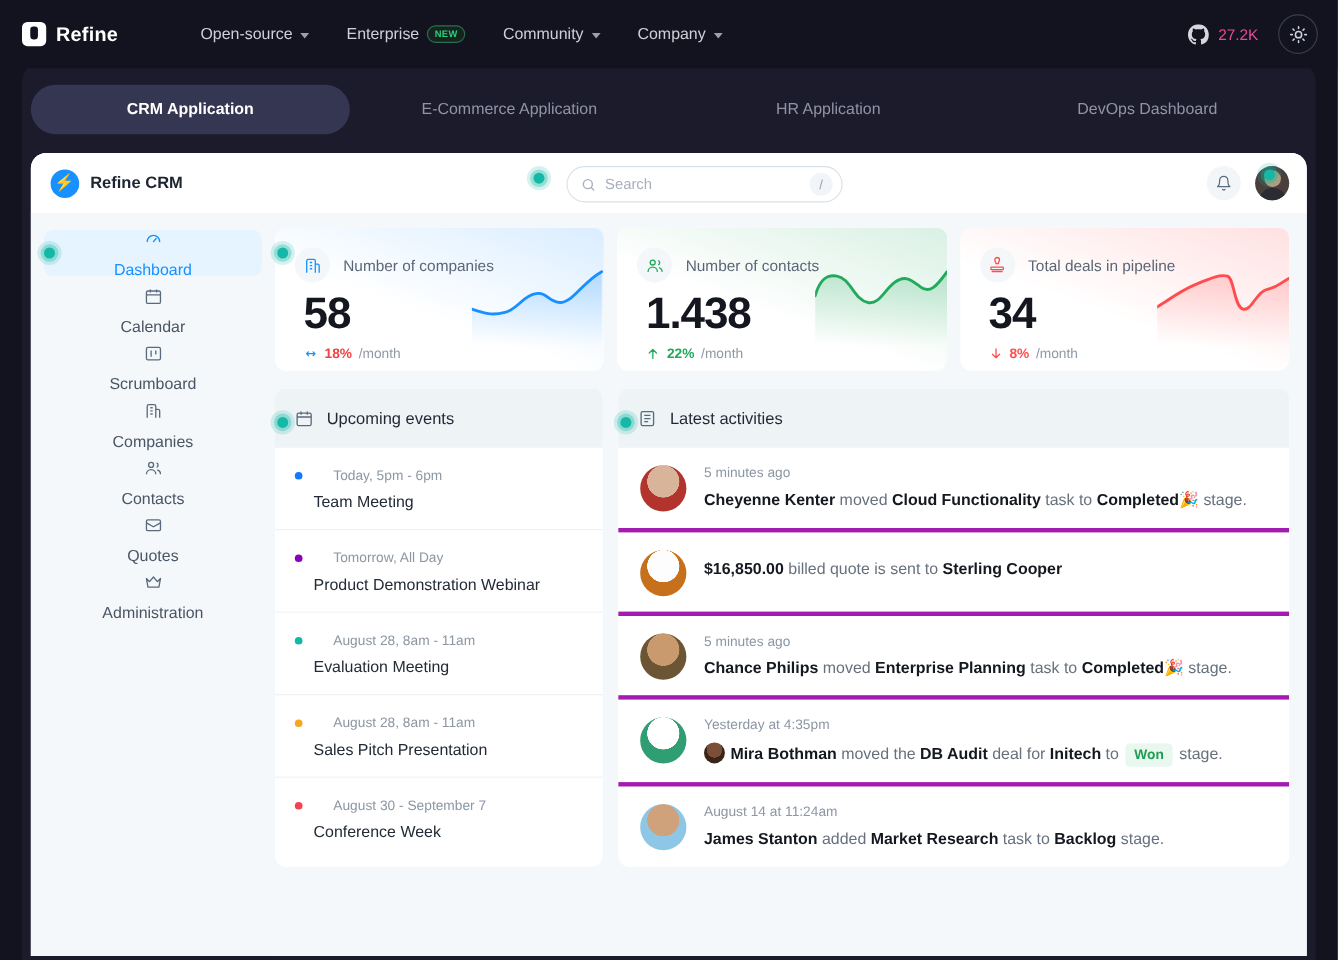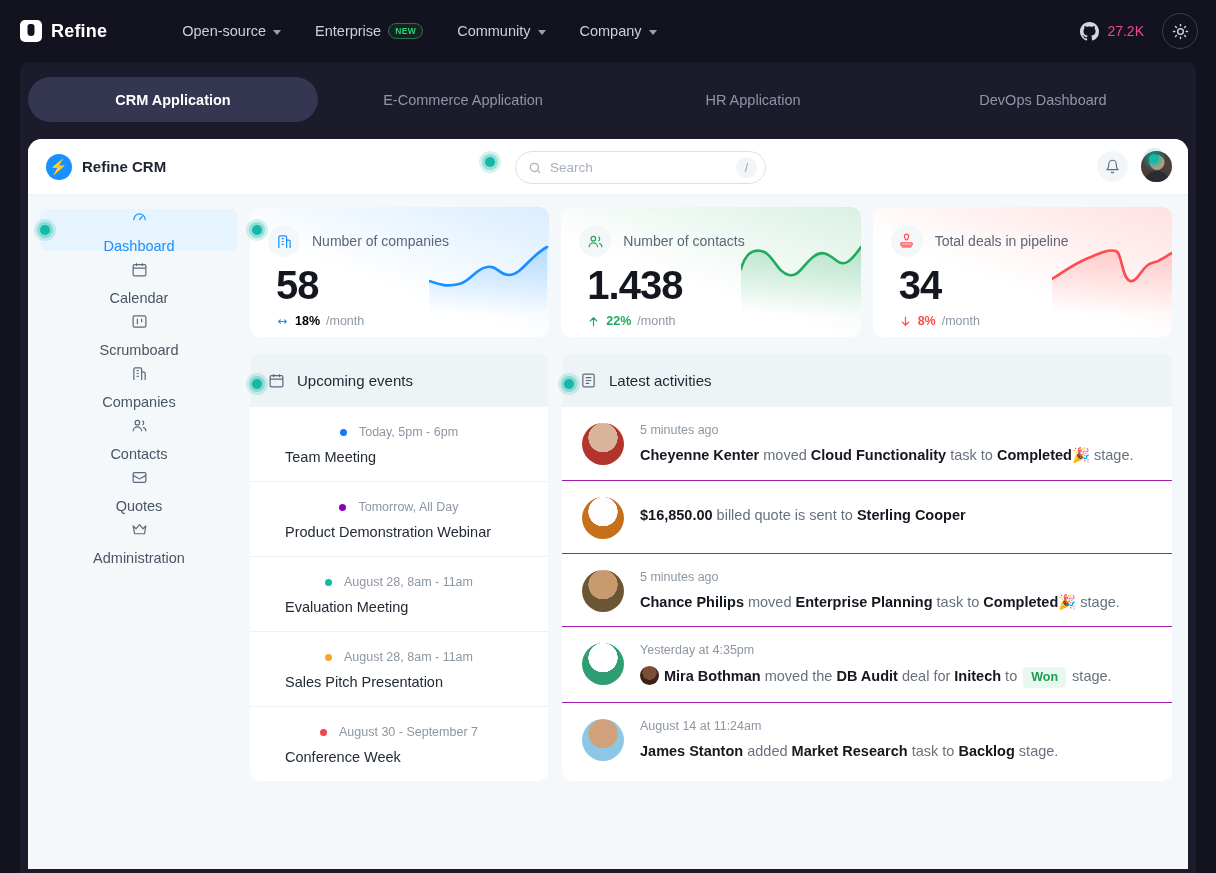--- a/index.html
+++ b/index.html
@@ -178,26 +178,26 @@
   .panel.events { width: 298px; }
   .panel.acts { flex: 1; }
   .panel-head {
     height: 54px; background: #eef3f6; display: flex; align-items: center; gap: 12px;
     padding-left: 18px;
   }
   .panel-title { font-size: 15px; color: #1e2733; }
 
   .evt { padding: 18px 18px 16px 18px; border-bottom: 1px solid #eef1f4; }
   .evt:last-child { border-bottom: none; }
-  .evt-top { display: flex; align-items: center; gap: 12px; justify-content: center; }
+  .evt-top { display: flex; align-items: center; gap: 28px; }
   .dot { width: 7px; height: 7px; border-radius: 50%; }
   .evt-date { font-size: 12.5px; color: #8c97a4; }
   .evt-name { font-size: 14.5px; color: #222b36; margin: 10px 0 0 17px; }
 
-  .act { display: flex; gap: 16px; padding: 16px 20px 14px 20px; border-bottom: 1px solid #a21caf; align-items: flex-start; }
+  .act { display: flex; gap: 16px; padding: 16px 20px 14px 20px; border-bottom: 4px solid #a21caf; align-items: flex-start; }
   .act:last-child { border-bottom: none; }
   .act-av { width: 42px; height: 42px; border-radius: 50%; overflow: hidden; flex: none; position: relative; }
   .act-time { font-size: 12.5px; color: #8c97a4; }
   .act-text { font-size: 14.5px; color: #67717d; margin-top: 9px; line-height: 1.35; }
   .act-text b { color: #14181f; font-weight: bold; }
   .won {
     display: inline-block; background: #e8f8ee; color: #1f9d55; font-weight: bold;
     font-size: 12.5px; border-radius: 4px; padding: 2px 8px; margin: 0 2px;
   }
   .inline-av {
@@ -386,21 +386,21 @@
                     <path d="M8 8h3M8 12h3M8 16h3"></path>
                   </svg>
                 </span>
               <span class="stat-title">Number of companies</span>
             </div>
             <div class="stat-value">58</div>
             <div class="stat-foot">
               <svg width="13" height="13" viewBox="0 0 24 24" fill="none" stroke="#1890ff" stroke-width="2.2" stroke-linecap="round" stroke-linejoin="round">
                   <path d="M5 12h14M8 9l-3 3 3 3M16 9l3 3-3 3"></path>
                 </svg>
-              <span class="pct" style="color:#000000">18%</span>
+              <span class="pct" style="color:#ef4444">18%</span>
               <span class="per">/month</span>
             </div>
             <svg class="spark" viewBox="0 0 120 72" preserveAspectRatio="none">
               <defs>
                   <linearGradient id="g1" x1="0" y1="0" x2="0" y2="1">
                     <stop offset="0" stop-color="#1890ff" stop-opacity=".25"></stop>
                     <stop offset="1" stop-color="#1890ff" stop-opacity="0"></stop>
                   </linearGradient>
                 </defs>
               <path d="M0 38 C12 42, 18 44, 30 41 C42 38, 46 26, 58 24 C68 22, 70 32, 80 32 C92 32, 100 14, 118 4 L118 72 L0 72 Z" fill="url(#g1)"></path>

